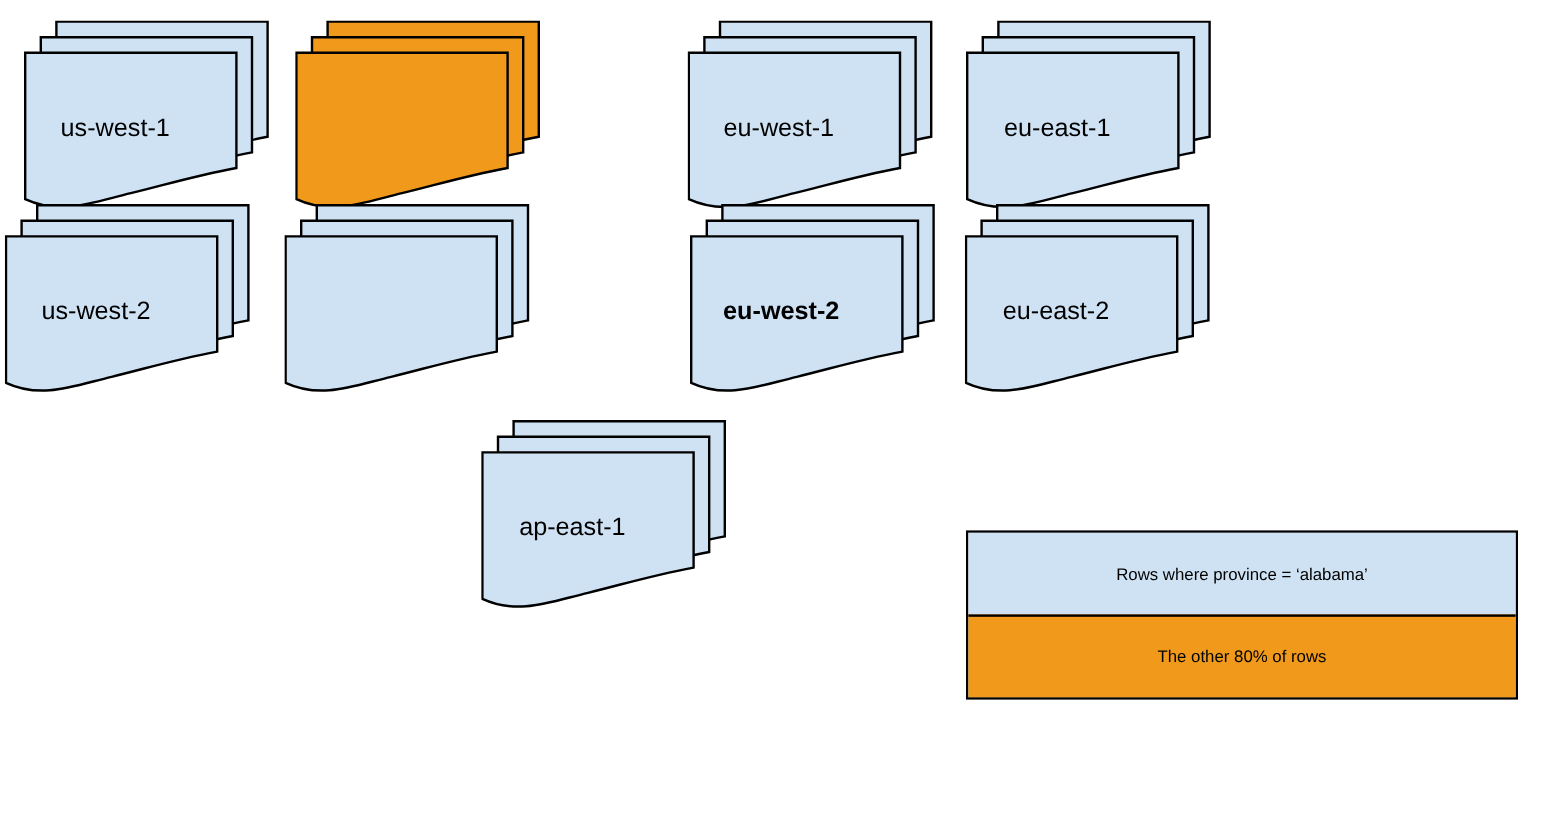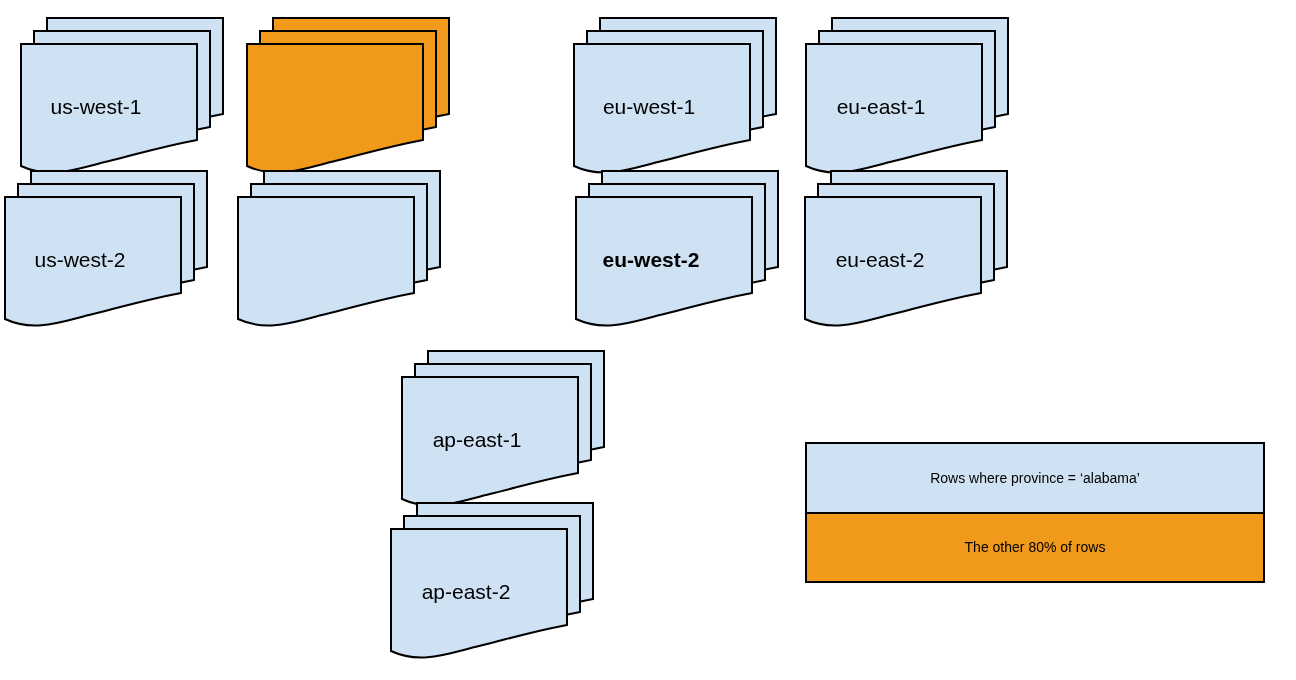--- a/index.html
+++ b/index.html
@@ -192,33 +192,19 @@
       <g transform="translate(13,13)">
           <path d="M1,1 H177 V97 C140,104 118,111 89,118 C59,125 31,137 1,123 Z"></path>
         </g>
       <g transform="translate(0,26)">
           <path d="M1,1 H177 V97 C140,104 118,111 89,118 C59,125 31,137 1,123 Z"></path>
         </g>
     </svg>
     <div class="stack-label">ap-east-1</div>
   </div>
 
-  <div class="stack" style="left:390px; top:502px;">
-    <svg width="206" height="166" viewBox="0 0 206 166">
-      <g transform="translate(26,0)">
-          <path d="M1,1 H177 V97 C140,104 118,111 89,118 C59,125 31,137 1,123 Z"></path>
-        </g>
-      <g transform="translate(13,13)">
-          <path d="M1,1 H177 V97 C140,104 118,111 89,118 C59,125 31,137 1,123 Z"></path>
-        </g>
-      <g transform="translate(0,26)">
-          <path d="M1,1 H177 V97 C140,104 118,111 89,118 C59,125 31,137 1,123 Z"></path>
-        </g>
-    </svg>
-    <div class="stack-label">ap-east-2</div>
-  </div>
 
   <div class="legend">
     <div class="legend-row blue">Rows where province = ‘alabama’</div>
     <div class="legend-row orange">The other 80% of rows</div>
   </div>
 
 </div>
 
 </body></html>

